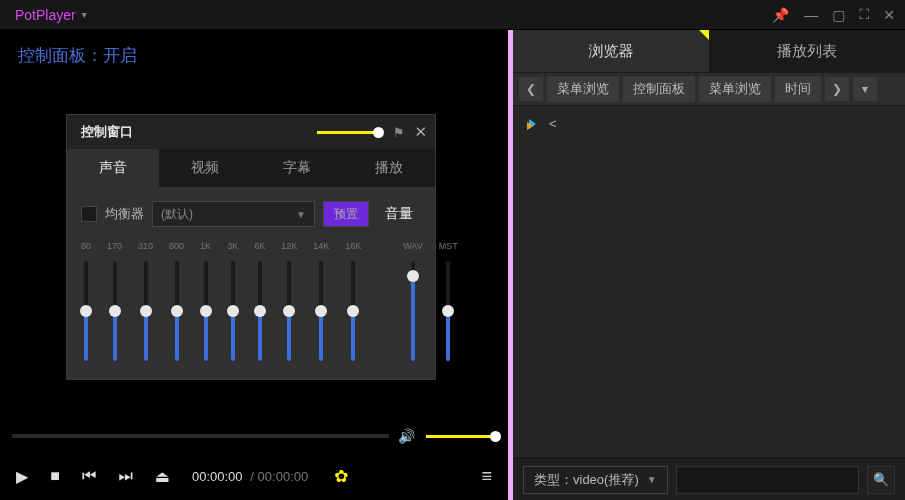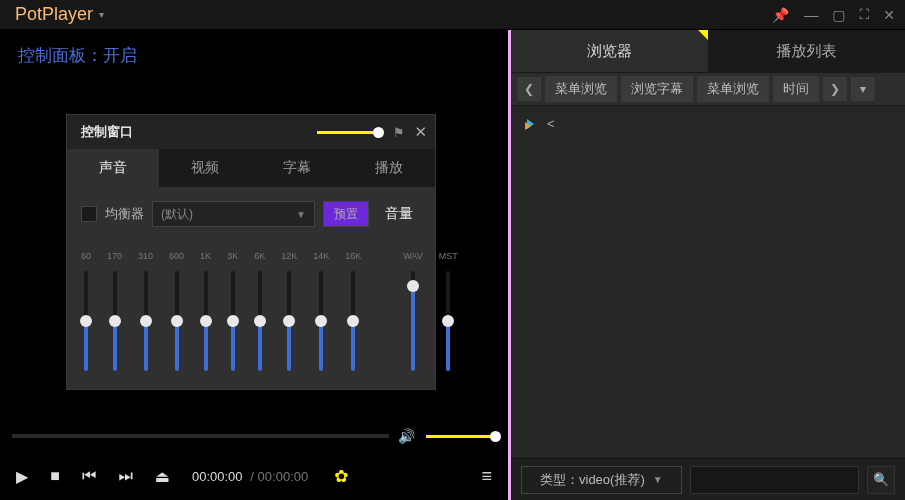--- a/index.html
+++ b/index.html
@@ -1,36 +1,36 @@
 <!DOCTYPE html>
 <html><head>
 <meta charset="utf-8">
 <style>
 *{box-sizing:border-box;margin:0;padding:0;font-family:"Microsoft YaHei",sans-serif;user-select:none}
 body{background:#000;width:905px;height:500px;overflow:hidden;color:#ccc;font-size:13px}
 .titlebar{height:30px;background:#171717;display:flex;align-items:center;padding:0 10px 0 15px;border-bottom:1px solid #000}
-.title{color:#fdba74;font-size:18px}
+.title{color:#d946ef;font-size:14px}
 .tchev{margin-left:6px;color:#888;font-size:10px}
 .tright{margin-left:auto;display:flex;gap:14px;align-items:center;color:#888}
 .tright span{cursor:pointer;font-size:14px}
 .main{display:flex;height:470px}
 .left{width:508px;position:relative;background:#000}
 .banner{color:#4a6fd8;font-size:17px;padding:14px 0 0 18px}
 .ctrlwin{position:absolute;left:66px;top:84px;width:370px;background:#232323;border:1px solid #3a3a3a}
 .cwhead{height:34px;display:flex;align-items:center;padding:0 8px 0 14px;background:#232323}
 .cwtitle{color:#e5e5e5;font-weight:bold;font-size:13px}
 .cwslider{margin-left:auto;width:62px;height:3px;background:#fff200;position:relative}
 .cwknob{position:absolute;right:-5px;top:-4px;width:11px;height:11px;border-radius:50%;background:#fff}
 .cwicon{margin-left:14px;color:#888;font-size:13px;cursor:pointer}
 .cwclose{margin-left:10px;color:#aaa;font-size:15px;cursor:pointer}
 .tabs{display:flex;height:38px;background:#1a1a1a}
 .tab{flex:1;display:flex;align-items:center;justify-content:center;color:#999;font-size:14px;cursor:pointer}
 .tab.active{background:#303030;color:#e8e8e8}
 .tabbody{padding:14px 14px 18px 14px;background:#303030}
-.eqrow{display:flex;align-items:center;gap:8px;margin-bottom:24px}
+.eqrow{display:flex;align-items:center;gap:8px;margin-bottom:14px}
 .chk{width:16px;height:16px;background:#1a1a1a;border:1px solid #444}
 .eqlbl{color:#bbb;font-size:13px}
 .preset{flex:1;height:26px;background:#232323;border:1px solid #444;color:#888;display:flex;align-items:center;padding:0 8px;font-size:12px}
 .pchev{margin-left:auto;color:#777;font-size:10px}
 .pbtn{height:26px;padding:0 10px;background:#6d28d9;border:1px solid #444;color:#aaa;font-size:12px;display:flex;align-items:center}
 .volbtn{height:26px;padding:0 8px;color:#e8e8e8;font-size:14px;display:flex;align-items:center}
 .bands{display:flex;align-items:flex-start;gap:16px}
 .band{display:flex;flex-direction:column;align-items:center;width:28px}
 .bhz{color:#777;font-size:9px;height:16px}
 .btrack{width:4px;height:100px;background:#1a1a1a;position:relative;margin-top:4px;border-radius:2px}
@@ -41,35 +41,35 @@
 .seek{flex:1;height:4px;background:#2a2a2a}
 .volicon{color:#aaa;font-size:14px}
 .volbar{width:70px;height:3px;background:#fff200;position:relative}
 .volknob{position:absolute;right:-5px;top:-4px;width:11px;height:11px;border-radius:50%;background:#fff}
 .controls{position:absolute;bottom:0;left:0;right:0;height:48px;display:flex;align-items:center;padding:0 16px;gap:22px;background:#000}
 .cbtn{color:#ddd;font-size:16px;cursor:pointer}
 .time{font-family:monospace;font-size:13px}
 .t1{color:#ddd}.t2{color:#777}
 .gear{color:#fff200;font-size:17px;cursor:pointer;margin-left:4px}
 .menub{margin-left:auto;color:#ccc;font-size:18px;cursor:pointer}
-.right{flex:1;background:#7dd3fc;border-left:3px solid #f0abfc;display:flex;flex-direction:column}
+.right{flex:1;background:#7dd3fc;border-left:5px solid #f0abfc;display:flex;flex-direction:column}
 .rtabs{display:flex;height:42px;background:#1a1a1a}
 .rtab{flex:1;display:flex;align-items:center;justify-content:center;color:#aaa;font-size:15px;cursor:pointer;position:relative}
 .rtab.active{background:#2d2d2d;color:#d8d8d8}
 .corner{position:absolute;top:0;right:0;width:0;height:0;border-left:10px solid transparent;border-top:10px solid #fff200}
 .rbar{height:34px;background:#2d2d2d;display:flex;align-items:center;padding:0 6px;gap:4px;border-top:1px solid #1a1a1a;border-bottom:1px solid #1a1a1a}
 .rback{width:24px;height:24px;background:#3a3a3a;color:#aaa;display:flex;align-items:center;justify-content:center;font-size:12px;cursor:pointer}
 .rbtn{height:26px;padding:0 10px;background:#3a3a3a;color:#bbb;font-size:13px;display:flex;align-items:center;cursor:pointer}
 .rbody{flex:1;background:#262626;padding:10px 14px}
 .ritem{display:flex;align-items:center;gap:8px;color:#aaa;font-size:13px}
 .ricon{width:14px;height:14px;position:relative}
 .ricon::before{content:"";position:absolute;left:2px;top:2px;width:0;height:0;border-top:5px solid transparent;border-bottom:5px solid transparent;border-left:7px solid #38b0e0}
 .ricon::after{content:"";position:absolute;left:0;top:5px;width:0;height:0;border-top:4px solid transparent;border-bottom:4px solid transparent;border-left:6px solid #e0a030}
 .rfoot{height:42px;background:#1f1f1f;display:flex;align-items:center;padding:0 10px;gap:8px;border-top:1px solid #111}
-.typesel{height:28px;border:1px solid #444;color:#bbb;display:flex;align-items:center;padding:0 18px;font-size:13px;cursor:pointer}
+.typesel{height:28px;border:1px solid #444;color:#bbb;display:flex;align-items:center;padding:0 10px;font-size:13px;cursor:pointer}
 .tchev2{margin-left:8px;font-size:10px;color:#888}
 .sinput{flex:1;height:28px;background:#171717;border:1px solid #333}
 .sicon{width:28px;height:28px;border:1px solid #333;background:#232323;display:flex;align-items:center;justify-content:center;color:#888;cursor:pointer}
 </style>
 </head>
 <body>
 
 <div class="titlebar">
   <span class="title">PotPlayer</span>
   <span class="tchev">▾</span>
@@ -230,21 +230,21 @@
     <div class="rtabs">
       <div class="rtab active">
         <span>浏览器</span>
         <div class="corner"></div>
       </div>
       <div class="rtab">播放列表</div>
     </div>
     <div class="rbar">
       <div class="rback">❮</div>
       <div class="rbtn">菜单浏览</div>
-      <div class="rbtn">浏览字幕</div>
+      <div class="rbtn">控制面板</div>
       <div class="rbtn">菜单浏览</div>
       <div class="rbtn">时间</div>
       <div class="rback">❯</div>
       <div class="rback">▾</div>
     </div>
     <div class="rbody">
       <div class="ritem">
         <div class="ricon"></div>
         <span>&lt;</span>
       </div>

